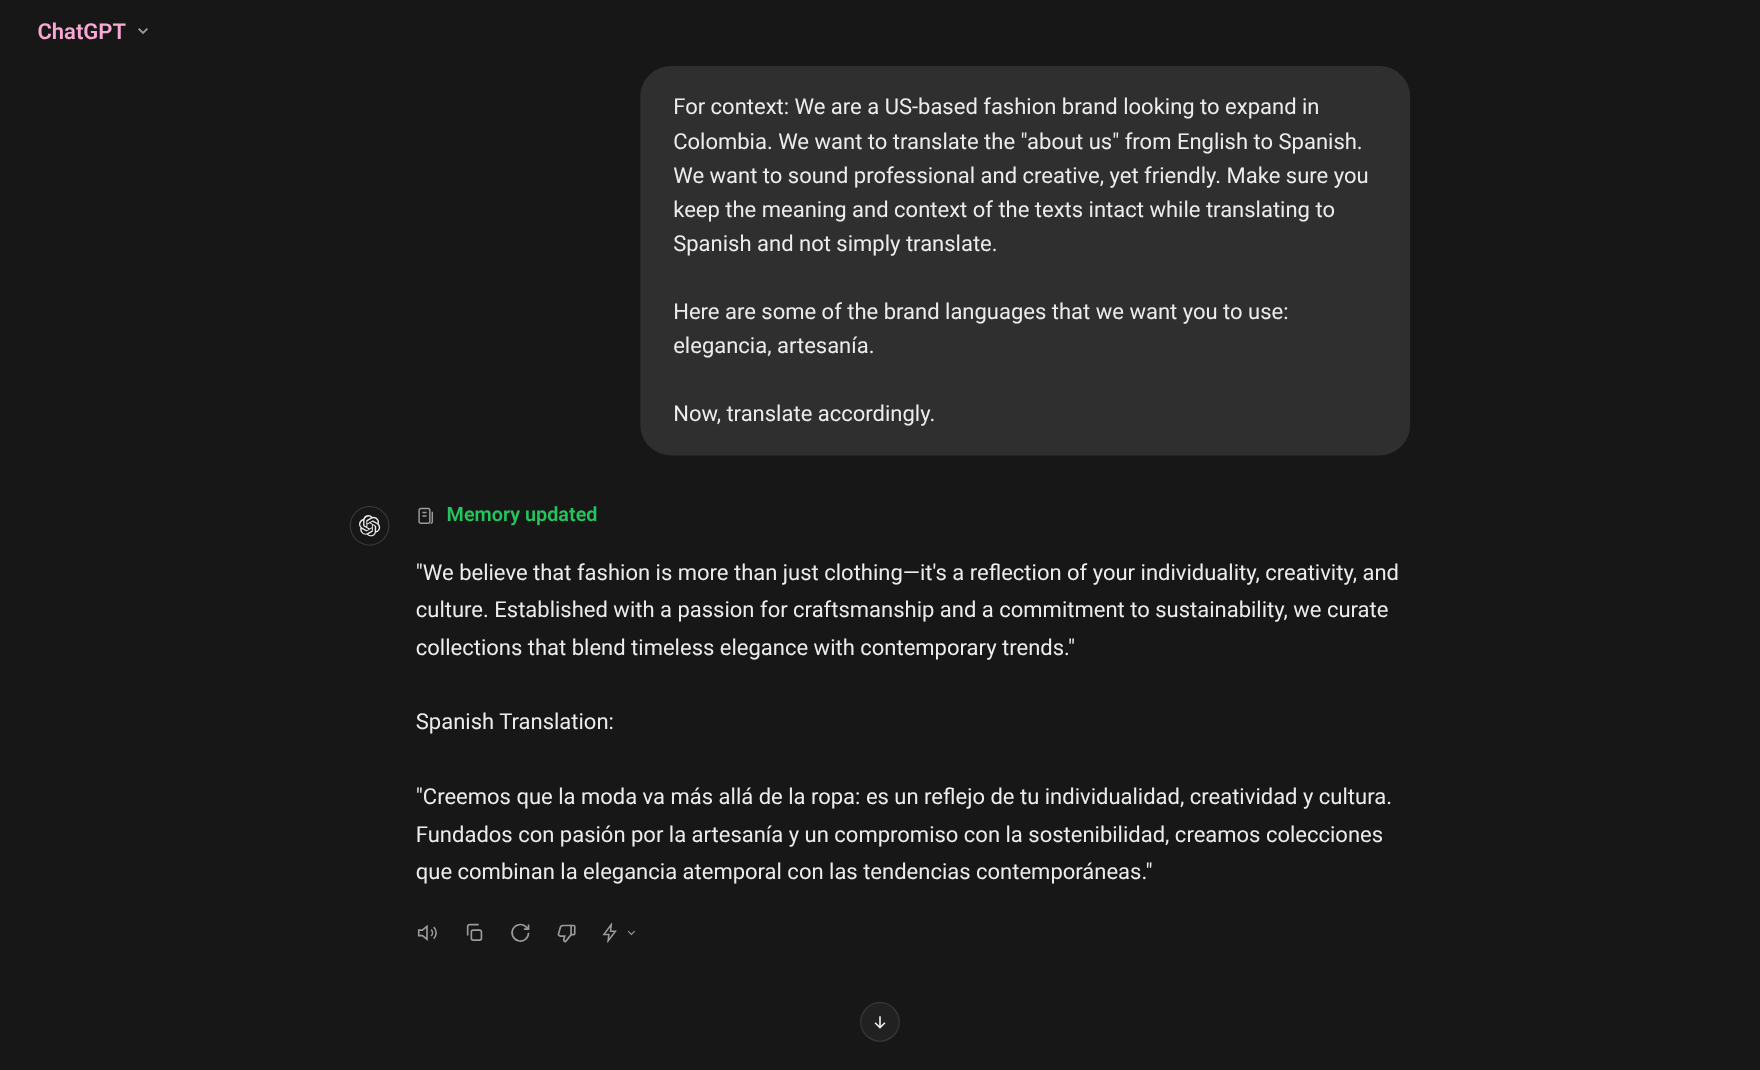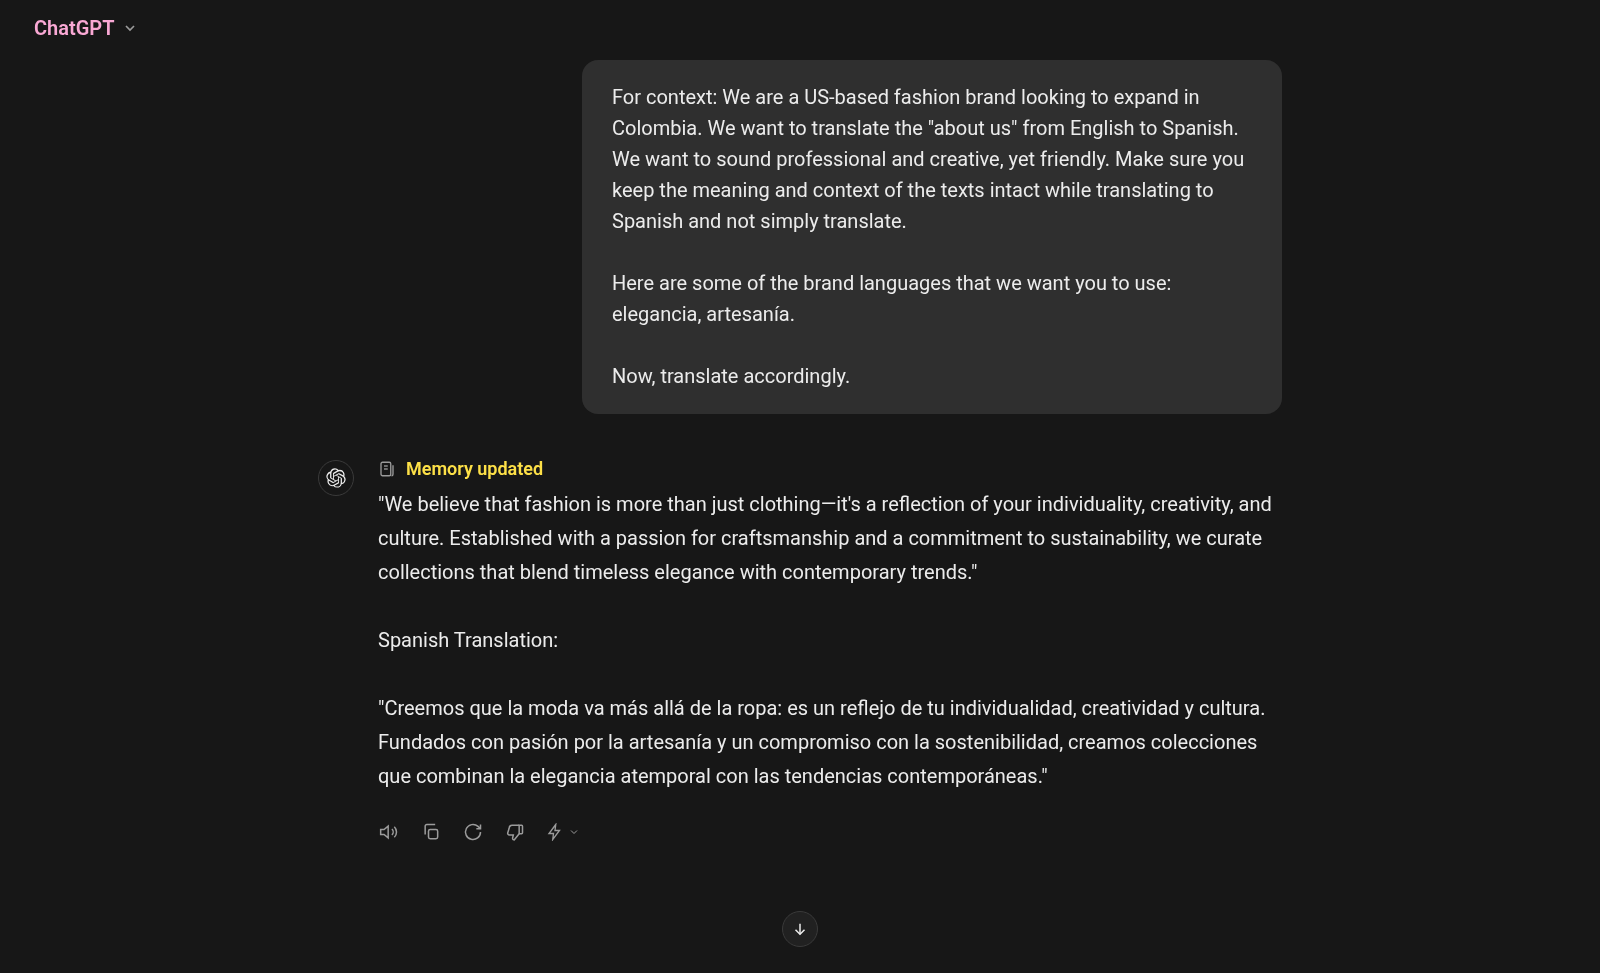--- a/index.html
+++ b/index.html
@@ -46,21 +46,21 @@
       max-width: 980px;
       padding: 0 8px;
     }
     .user-row {
       display: flex;
       justify-content: flex-end;
       margin-bottom: 44px;
     }
     .user-bubble {
       background: #2f2f2f;
-      border-radius: 16px;
+      border-radius: 28px;
       padding: 22px 30px;
       max-width: 700px;
       font-size: 20px;
       line-height: 1.55;
       color: #ececec;
       white-space: pre-wrap;
     }
     .assistant-row {
       display: flex;
       align-items: flex-start;
@@ -73,24 +73,24 @@
       display: flex; align-items: center; justify-content: center;
       flex-shrink: 0;
       margin-top: 2px;
     }
     .assistant-avatar svg { width: 20px; height: 20px; }
     .assistant-content { flex: 1; }
     .memory-chip {
       display: flex;
       align-items: center;
       gap: 10px;
-      color: #fde047;
+      color: #22c55e;
       font-size: 18px;
       font-weight: 600;
-      margin-bottom: 8px;
+      margin-bottom: 24px;
     }
     .memory-chip svg { width: 18px; height: 18px; }
     .assistant-text {
       font-size: 20px;
       line-height: 1.7;
       color: #ececec;
       white-space: pre-wrap;
       margin-bottom: 28px;
     }
     .action-bar {

